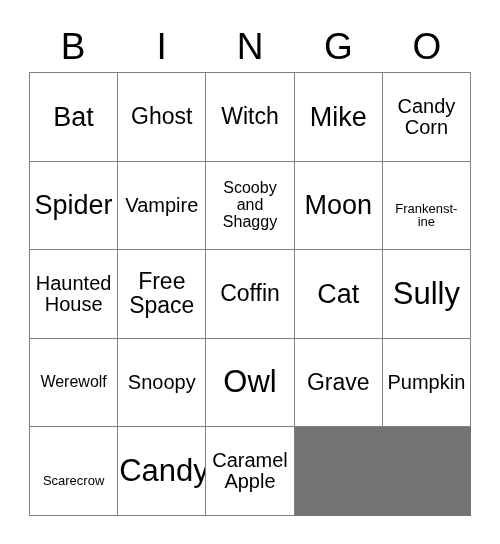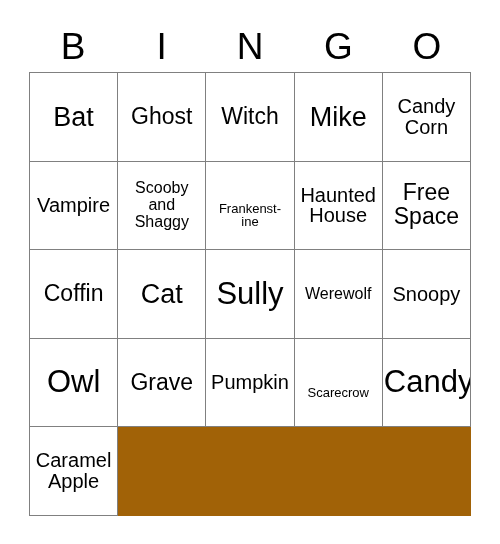--- a/index.html
+++ b/index.html
@@ -48,21 +48,21 @@
     left: 29px;
     top: 72px;
     width: 442px;
     height: 444px;
     display: grid;
     grid-template-columns: repeat(5, 1fr);
     grid-template-rows: repeat(5, 1fr);
     border-top: 1px solid #808080;
     border-left: 1px solid #808080;
     box-sizing: border-box;
-    background: #a16207;
+    background: #737373;
   }
   .cell {
     border-right: 1px solid #808080;
     border-bottom: 1px solid #808080;
     box-sizing: border-box;
     background: #ffffff;
     display: flex;
     align-items: center;
     justify-content: center;
     text-align: center;
@@ -112,26 +112,32 @@
       </div>
     <div class="cell">
         <span class="cell-text fs-lg">Mike</span>
       </div>
     <div class="cell">
         <span class="cell-text fs-sm">Candy
 Corn</span>
       </div>
 
     <div class="cell">
+        <span class="cell-text fs-lg">Spider</span>
+      </div>
+    <div class="cell">
         <span class="cell-text fs-sm">Vampire</span>
       </div>
     <div class="cell">
         <span class="cell-text fs-xs">Scooby
 and
 Shaggy</span>
+      </div>
+    <div class="cell">
+        <span class="cell-text fs-lg">Moon</span>
       </div>
 
     <div class="cell">
         <span class="cell-text fs-xxs">Frankenst-
 ine</span>
       </div>
     <div class="cell">
         <span class="cell-text fs-sm">Haunted
 House</span>
       </div>

